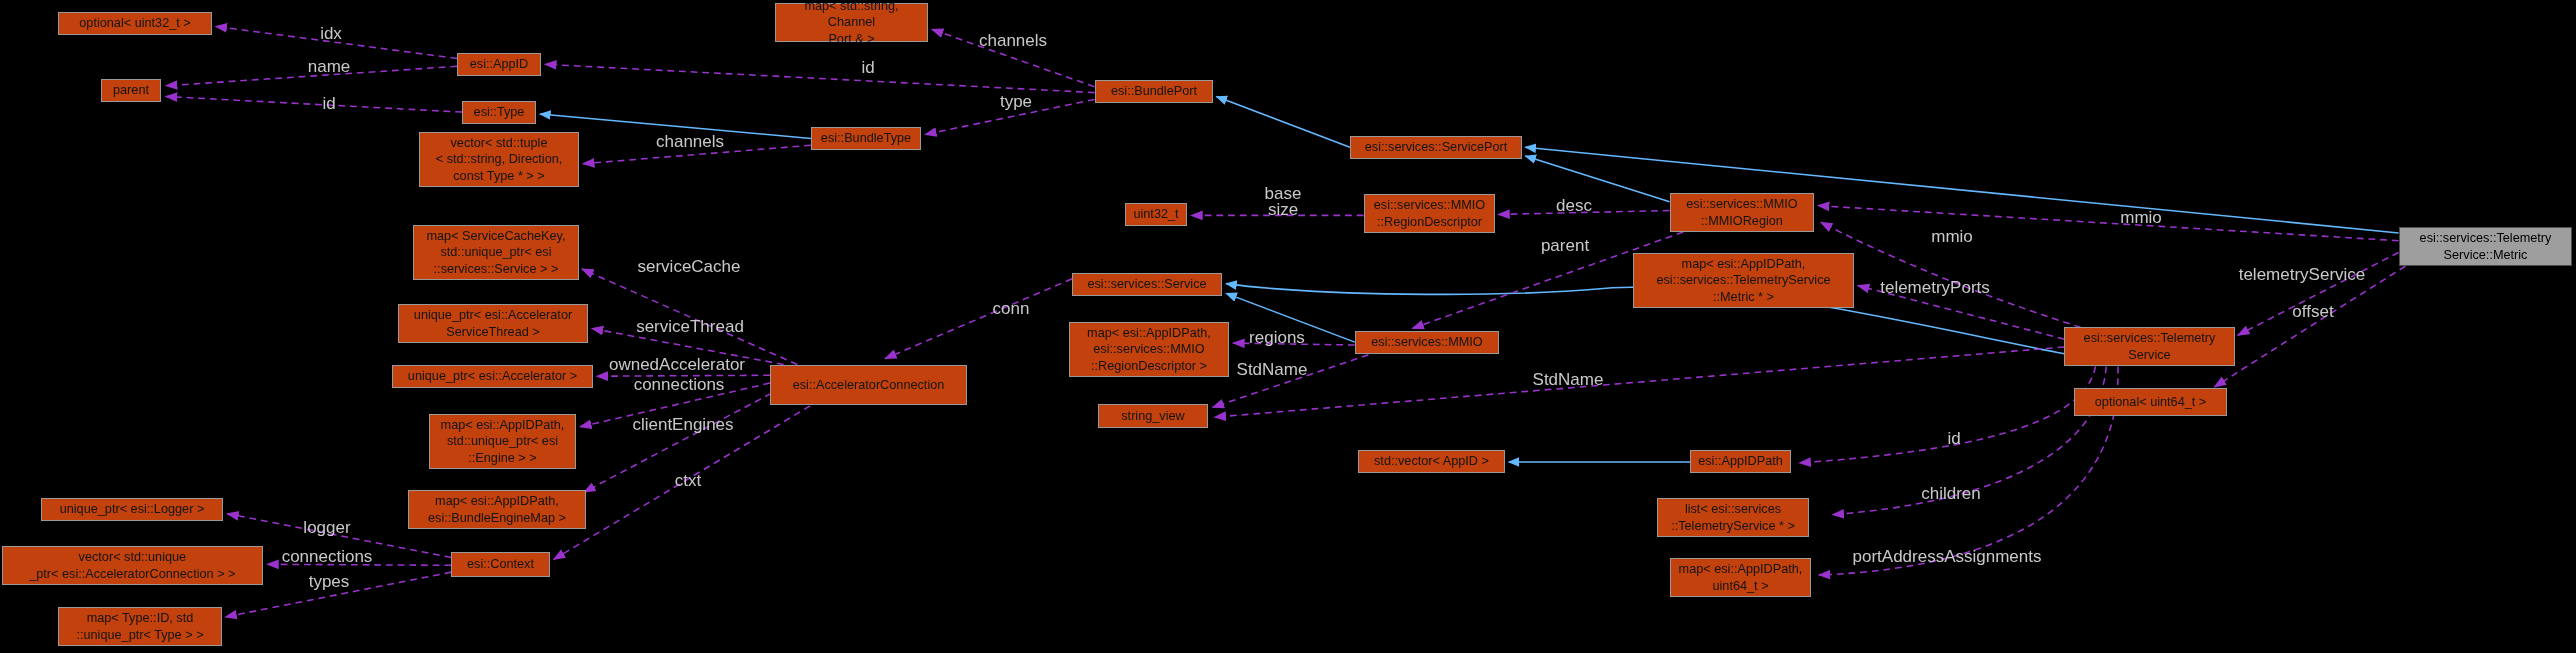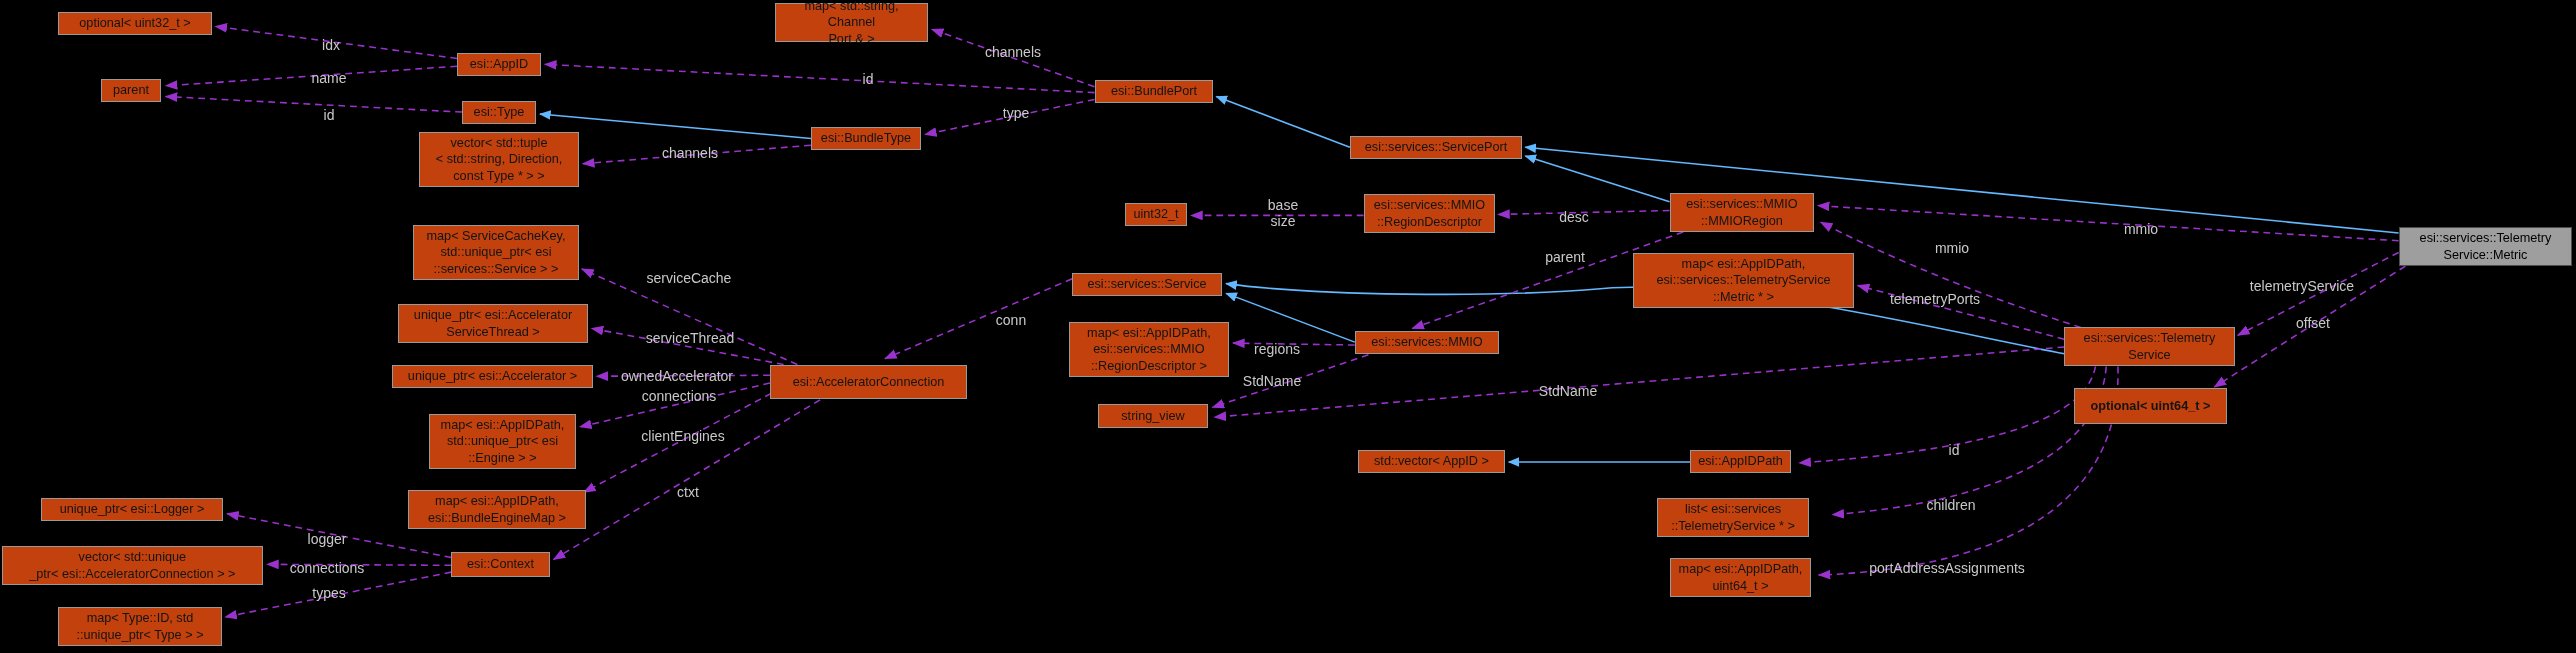--- a/index.html
+++ b/index.html
@@ -47,26 +47,25 @@
   }
   .node.highlight {
     background: #9e9e9e;
     border: 1.5px solid #4d4d4d;
     color: #000000;
   }
   .edge-label {
     position: absolute;
     transform: translate(-50%, -50%);
     color: #c9c9c9;
-    font-size: 14px;
+    font-size: 17px;
     line-height: 15.6px;
     white-space: pre-line;
     text-align: center;
     pointer-events: none;
-    margin-top: 12px;
   }
 </style>
 </head>
 <body>
 
 <div id="diagram">
   <svg id="edges-svg" viewBox="0 0 2643 671">
     <defs>
       <marker id="arrow-blue" markerUnits="userSpaceOnUse" markerWidth="14" markerHeight="12" refX="11" refY="5" orient="auto">
         <path d="M0,0 L12,5 L0,10 z" fill="#63b8ff"></path>
@@ -139,29 +138,29 @@
 ::services::Service &gt; &gt;</div>
       <div class="node" style="left: 1072px; top: 273px; width: 150px; height: 23.4px;">esi::services::Service</div>
       <div class="node" style="left: 1633px; top: 253px; width: 221px; height: 55px;">map&lt; esi::AppIDPath,
 esi::services::TelemetryService
 ::Metric * &gt;</div>
       <div class="node highlight" style="left: 2399px; top: 227px; width: 173px; height: 39px;">esi::services::Telemetry
 Service::Metric</div>
       <div class="node" style="left: 398px; top: 304px; width: 190px; height: 39px;">unique_ptr&lt; esi::Accelerator
 ServiceThread &gt;</div>
       <div class="node" style="left: 392px; top: 365px; width: 201px; height: 23.4px;">unique_ptr&lt; esi::Accelerator &gt;</div>
-      <div class="node" style="left: 770px; top: 365px; width: 197px; height: 34px;">esi::AcceleratorConnection</div>
+      <div class="node" style="left: 770px; top: 365px; width: 197px; height: 40px;">esi::AcceleratorConnection</div>
       <div class="node" style="left: 1355px; top: 331px; width: 144px; height: 23.4px;">esi::services::MMIO</div>
       <div class="node" style="left: 1069px; top: 322px; width: 160px; height: 55px;">map&lt; esi::AppIDPath,
 esi::services::MMIO
 ::RegionDescriptor &gt;</div>
       <div class="node" style="left: 2064px; top: 327px; width: 171px; height: 39px;">esi::services::Telemetry
 Service</div>
       <div class="node" style="left: 1098px; top: 404px; width: 110px; height: 24.4px;">string_view</div>
-      <div class="node" style="left: 2074px; top: 388px; width: 153px; height: 36px; font-weight: bold;">optional&lt; uint64_t &gt;</div>
+      <div class="node" style="left: 2074px; top: 388px; width: 153px; height: 28px;">optional&lt; uint64_t &gt;</div>
       <div class="node" style="left: 429px; top: 414px; width: 147px; height: 55px;">map&lt; esi::AppIDPath,
 std::unique_ptr&lt; esi
 ::Engine &gt; &gt;</div>
       <div class="node" style="left: 1358px; top: 450px; width: 147px; height: 23.4px;">std::vector&lt; AppID &gt;</div>
       <div class="node" style="left: 1690px; top: 450px; width: 101px; height: 23.4px;">esi::AppIDPath</div>
       <div class="node" style="left: 408px; top: 490px; width: 178px; height: 39px;">map&lt; esi::AppIDPath,
 esi::BundleEngineMap &gt;</div>
       <div class="node" style="left: 1657px; top: 498px; width: 152px; height: 39px;">list&lt; esi::services
 ::TelemetryService * &gt;</div>
       <div class="node" style="left: 41px; top: 498px; width: 182px; height: 23.4px;">unique_ptr&lt; esi::Logger &gt;</div>

